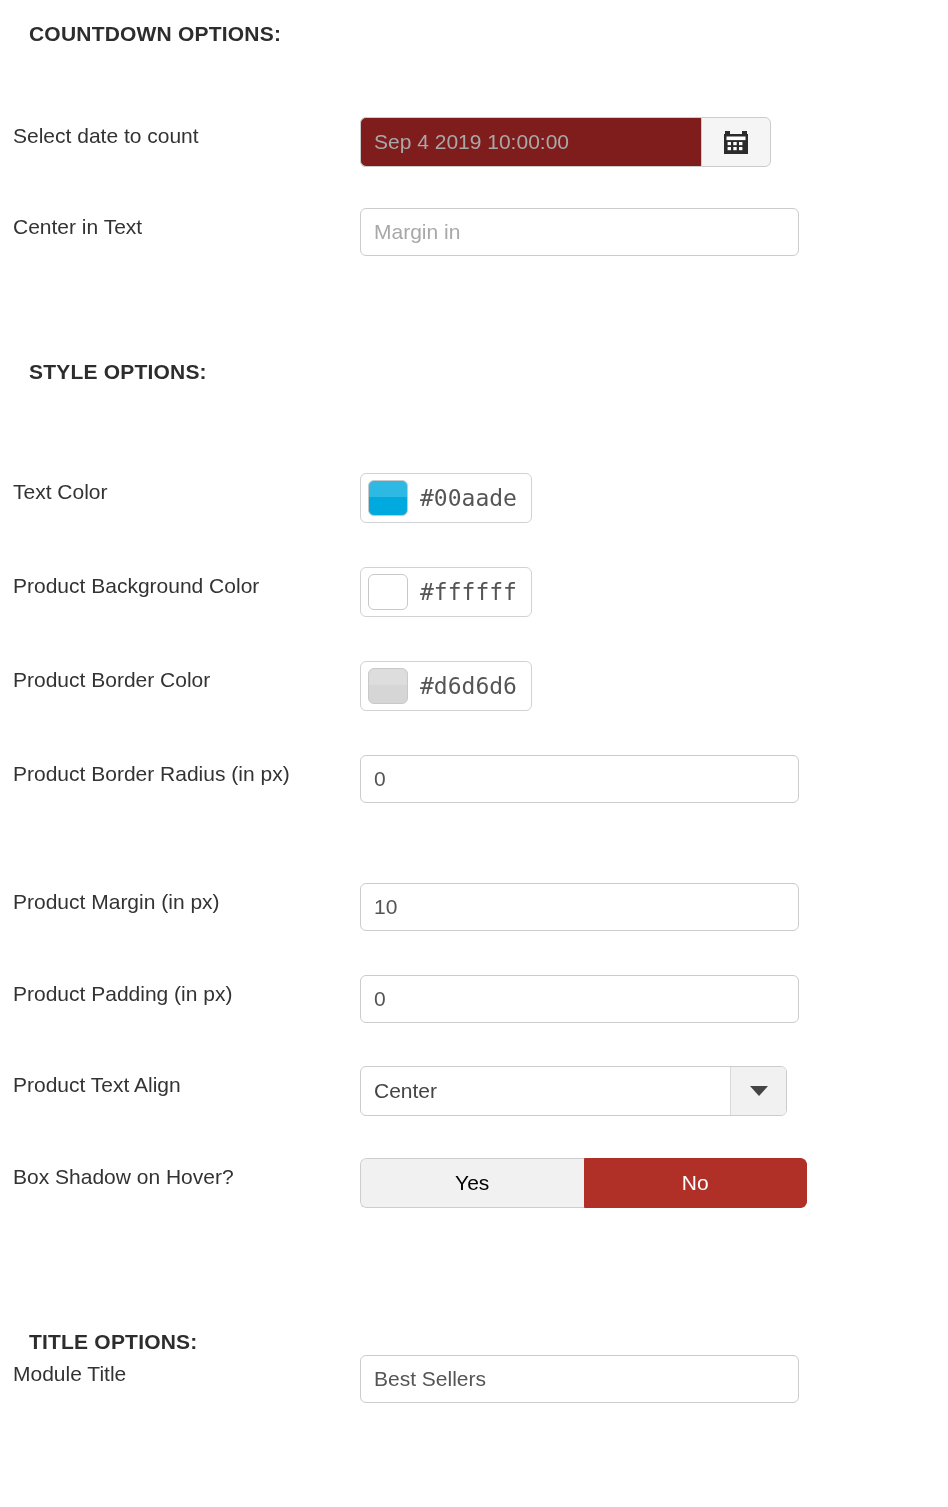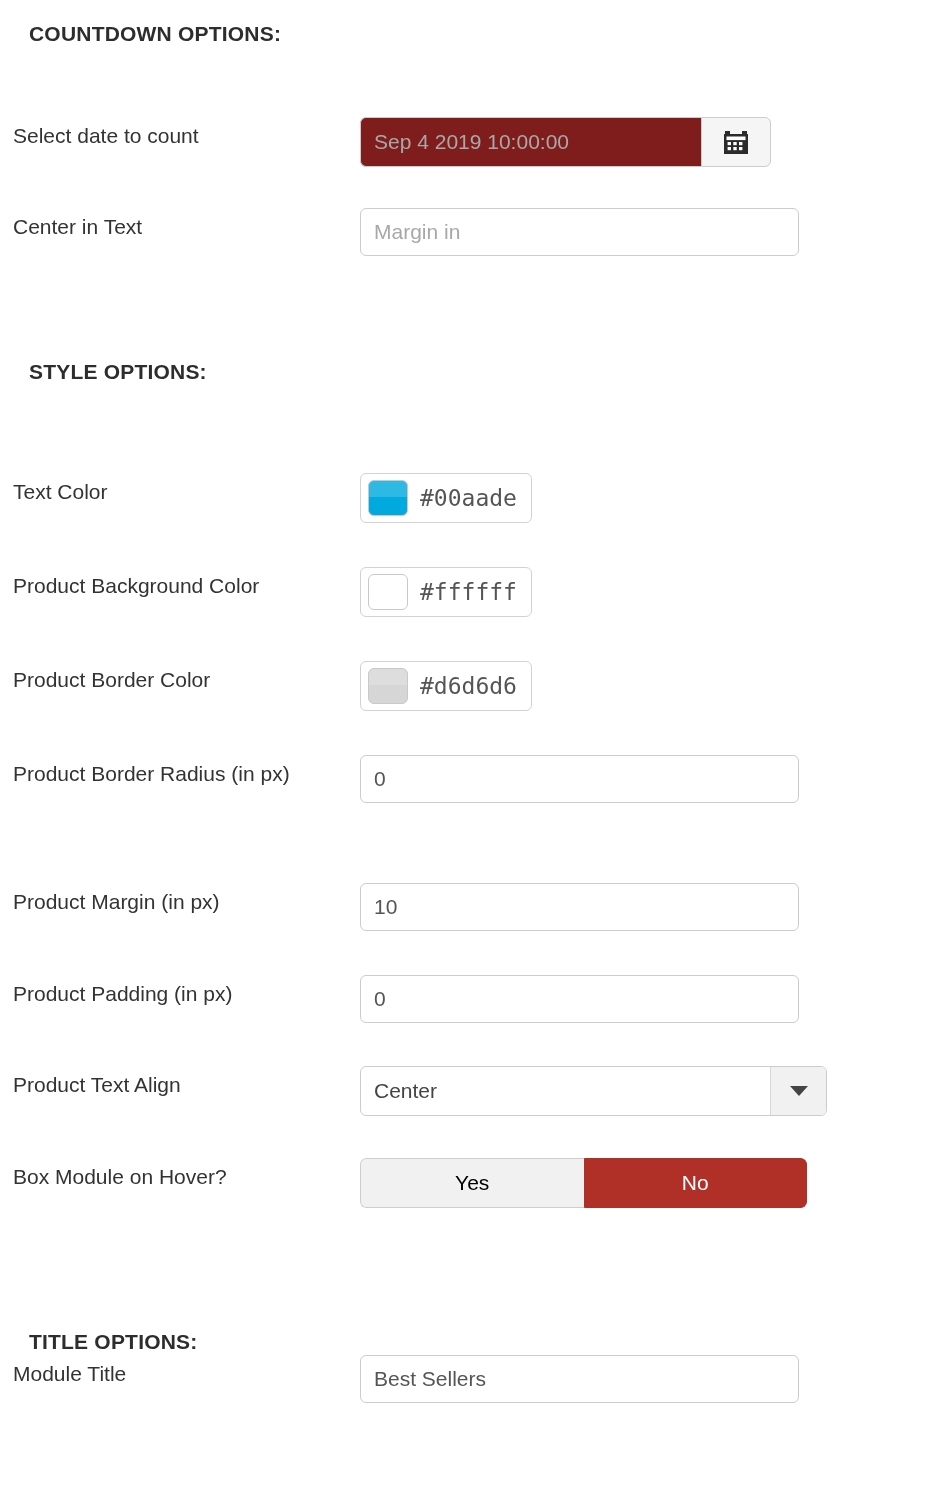--- a/index.html
+++ b/index.html
@@ -141,21 +141,21 @@
     font-size: 23px;
     color: #555555;
     margin-left: 12px;
     white-space: nowrap;
     letter-spacing: 0px;
   }
 
   
   .select-group {
     display: flex;
-    width: 467px;
+    width: 427px;
     height: 50px;
     box-sizing: border-box;
     border: 1px solid #cccccc;
     border-radius: 6px;
     background: #ffffff;
     overflow: hidden;
   }
   .select-value {
     flex: 1 1 auto;
     font-size: 21px;
@@ -310,21 +310,21 @@
       <div class="select-group">
         <span class="select-value">Center</span>
         <span class="select-arrow-box">
           <span class="caret"></span>
         </span>
       </div>
     </div>
   </div>
 
   <div class="row" style="top:1158px;">
-    <div class="row-label">Box Module on Hover?</div>
+    <div class="row-label">Box Shadow on Hover?</div>
     <div class="row-control">
       <div class="toggle">
         <span class="toggle-btn off">Yes</span>
         <span class="toggle-btn on">No</span>
       </div>
     </div>
   </div>
 
   <div class="section-header" style="top:1330px;">TITLE OPTIONS:</div>
 

